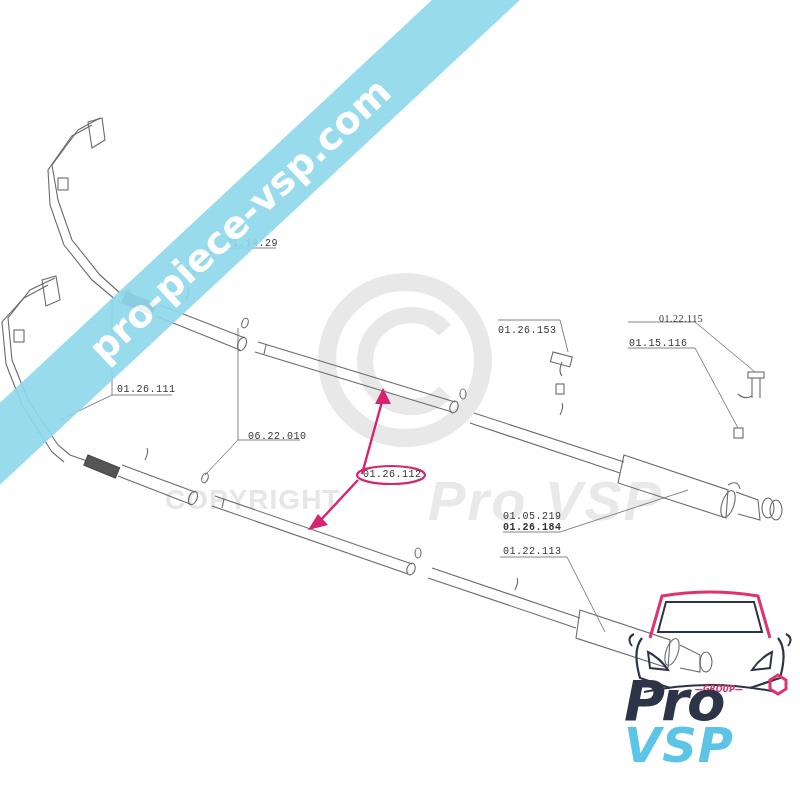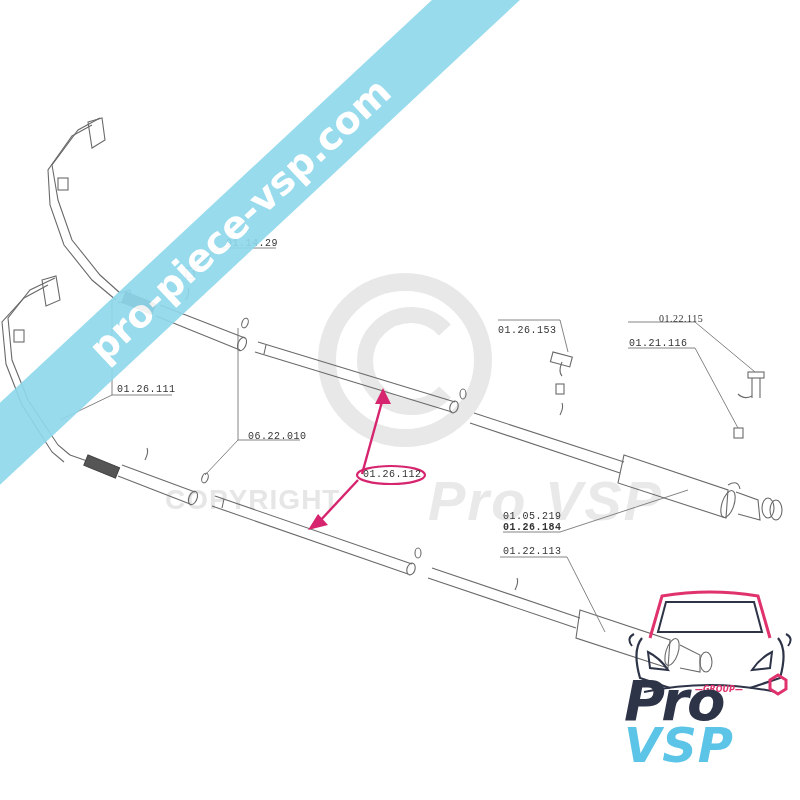--- a/index.html
+++ b/index.html
@@ -161,21 +161,21 @@
     </g>
     <ellipse cx="391" cy="475" rx="34" ry="9" fill="none" stroke="#d6246e" stroke-width="2.2"></ellipse>
   </svg>
 
   <div class="callout" style="left:226px;top:238px;">01.14.29</div>
   <div class="callout" style="left:117px;top:384px;">01.26.111</div>
   <div class="callout" style="left:248px;top:431px;">06.22.010</div>
   <div class="callout" style="left:363px;top:469px;">01.26.112</div>
   <div class="callout" style="left:498px;top:325px;">01.26.153</div>
   <div class="callout" style="left:659px;top:313px;font-family:Liberation Serif, serif;">01.22.115</div>
-  <div class="callout" style="left:629px;top:338px;">01.21.116</div>
+  <div class="callout" style="left:629px;top:338px;">01.15.116</div>
   <div class="callout" style="left:503px;top:511px;">01.05.219</div>
   <div class="callout" style="left:503px;top:522px;font-weight:bold;">01.26.184</div>
   <div class="callout" style="left:503px;top:546px;">01.22.113</div>
 
   <div class="banner">
     <span class="banner-text">pro-piece-vsp.com</span>
   </div>
 
   <svg class="logo" viewBox="0 0 180 200" width="180" height="200">
     <path d="M30,58 L42,16 Q90,8 138,16 L150,58" fill="none" stroke="#e0336e" stroke-width="3"></path>

